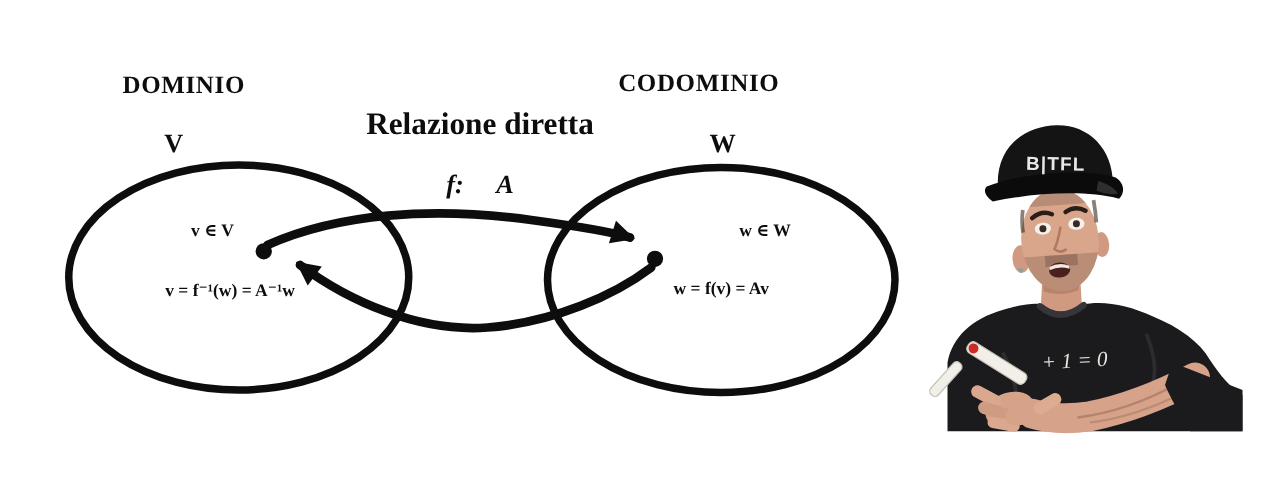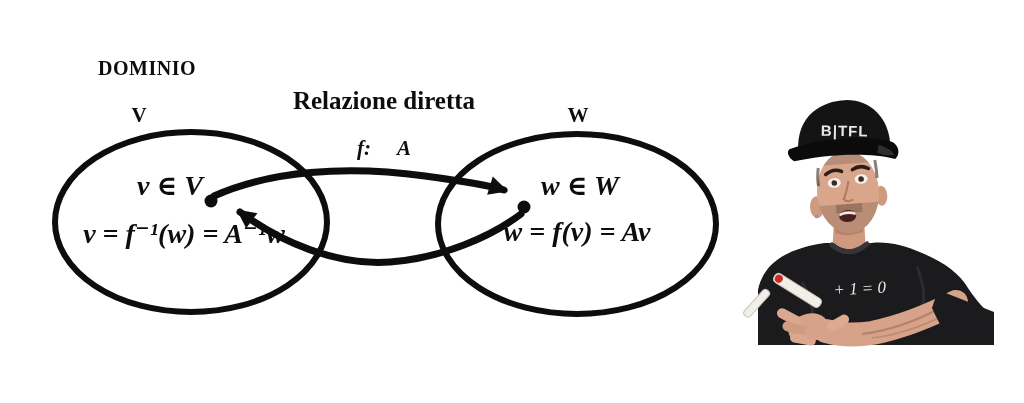--- a/index.html
+++ b/index.html
@@ -7,21 +7,21 @@
     position:relative;width:1024px;height:403px;background:#ffffff;overflow:hidden;
     font-family:"Liberation Serif","DejaVu Serif",serif;color:#0d0d0d;
   }
   .label{
     position:absolute;transform:translate(-50%,-50%);
     white-space:nowrap;font-weight:bold;line-height:1;
   }
   .title{font-size:20px;letter-spacing:.5px;}
   .reltitle{font-size:25px;}
   .setlabel{font-size:21px;}
-  .math{font-style:italic;font-size:28px;}
+  .math{font-size:14px;}
   .mapline{display:flex;gap:26px;font-style:italic;font-size:21px;}
   svg{position:absolute;display:block;}
   #diagram-svg{left:0;top:0;}
   #presenter-svg{left:742px;top:92px;}
 </style>
 </head>
 <body>
 
 <div id="stage">
 
@@ -37,34 +37,35 @@
 
     <path d="M 214 196 C 270 171, 345 165, 425 176 C 462 181, 488 185, 504 190" fill="none" stroke="#0d0d0d" stroke-width="7" stroke-linecap="round" marker-end="url(#ah)"></path>
 
     <path d="M 521 214 C 492 236, 443 258, 390 262 C 335 266, 279 241, 240 212" fill="none" stroke="#0d0d0d" stroke-width="7" stroke-linecap="round" marker-end="url(#ah)"></path>
 
     <circle cx="211" cy="201" r="6.5" fill="#0d0d0d"></circle>
     <circle cx="524" cy="207" r="6.5" fill="#0d0d0d"></circle>
   </svg>
 
   <div class="label title" style="left:147px;top:68px">DOMINIO</div>
+  <div class="label title" style="left:559px;top:67px">CODOMINIO</div>
 
   <div class="label reltitle" style="left:384px;top:100px">Relazione diretta</div>
 
   <div class="label setlabel" style="left:139px;top:115px">V</div>
   <div class="label setlabel" style="left:578px;top:115px">W</div>
 
   <div class="label mapline" style="left:384px;top:148px">
     <span>f:</span>
     <span>A</span>
   </div>
 
 
   <div class="label math" style="left:170px;top:186px">v ∈ V</div>
-  <div class="label math" style="left:580px;top:186px">w ∈ W</div>
+  <div class="label math" style="left:612px;top:186px">w ∈ W</div>
 
   <div class="label math" style="left:184px;top:234px">v = f⁻¹(w) = A⁻¹w</div>
   <div class="label math" style="left:577px;top:232px">w = f(v) = Av</div>
 
   <svg id="presenter-svg" width="258" height="255" viewBox="0 0 258 255">
     <defs>
       <clipPath id="face-clip">
           <ellipse cx="106" cy="100" rx="31" ry="41"></ellipse>
         </clipPath>
     </defs>

